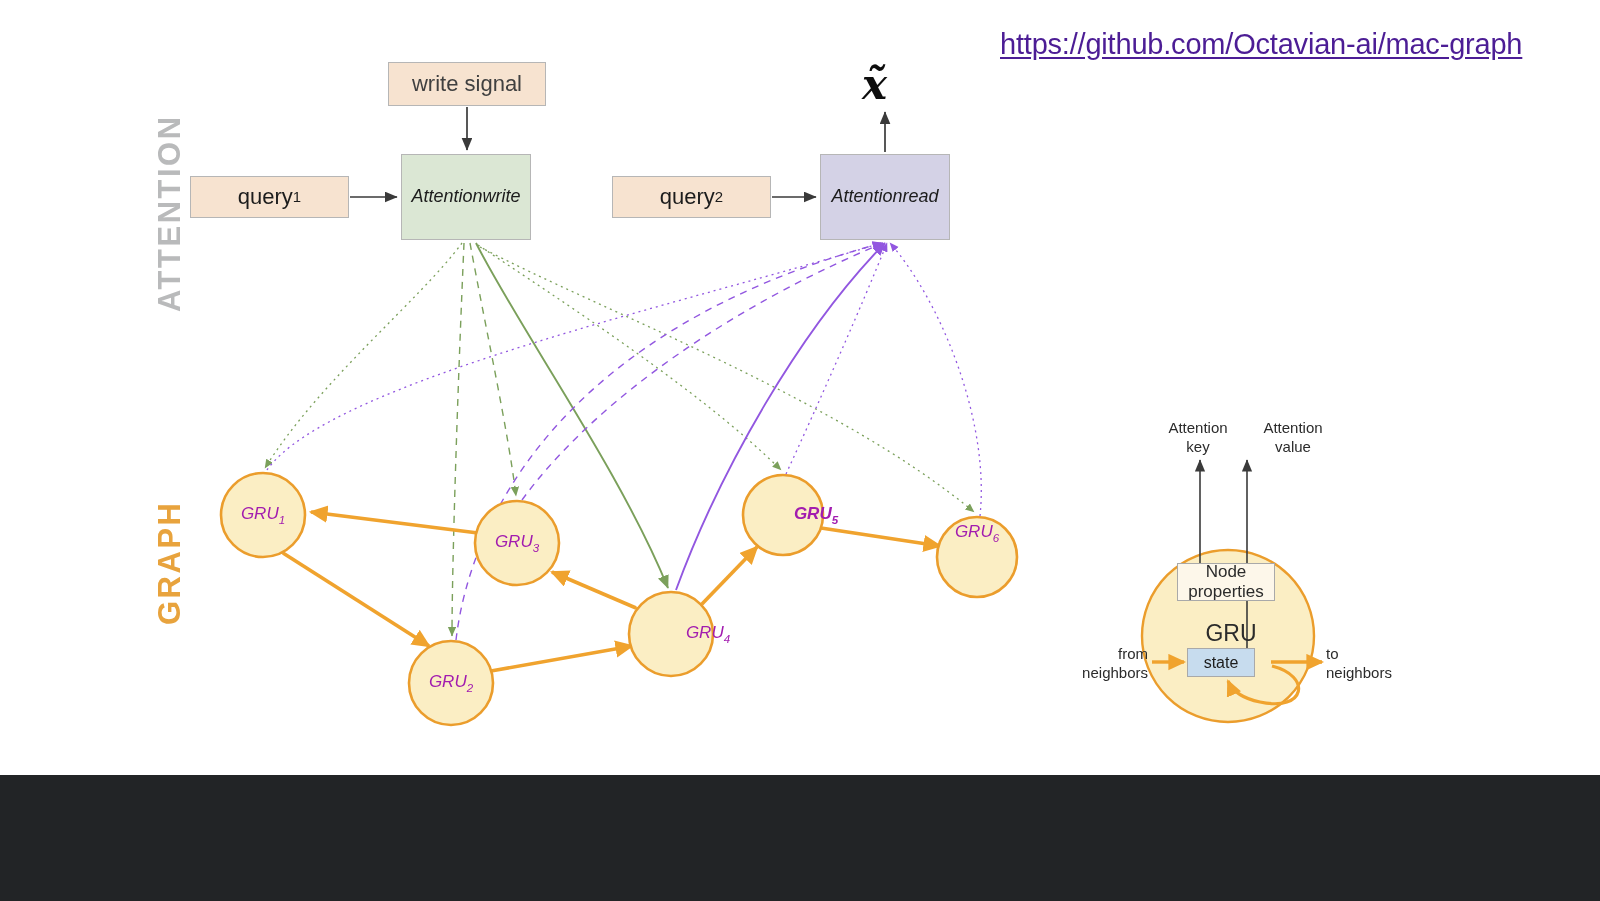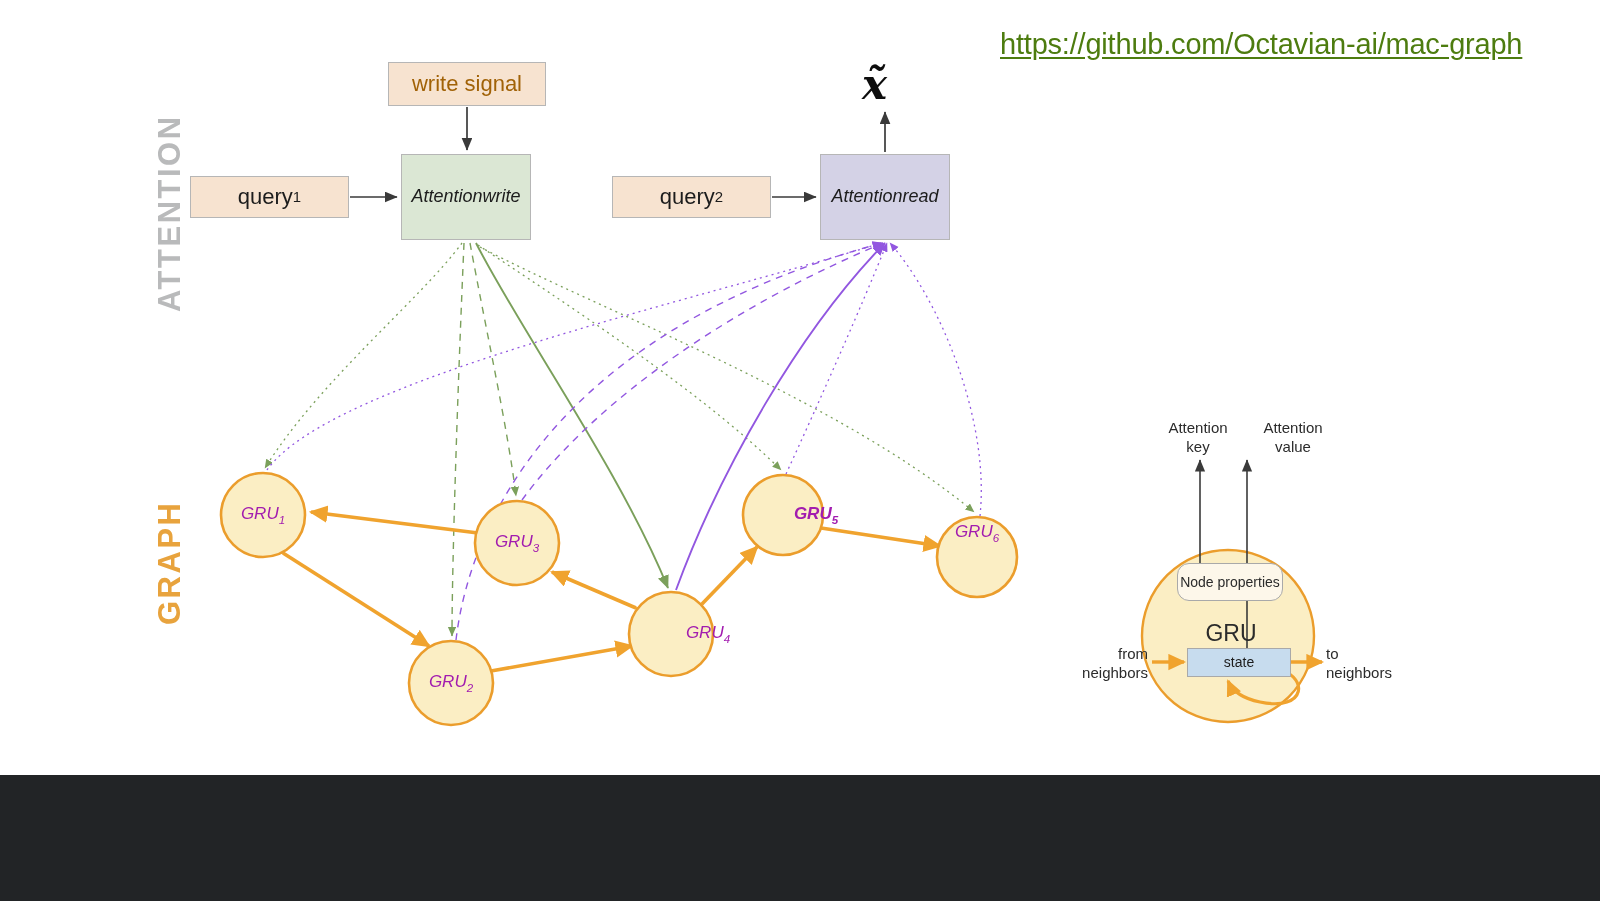--- a/index.html
+++ b/index.html
@@ -16,21 +16,21 @@
     width: 1600px;
     height: 901px;
     background: #ffffff;
   }
 
   
   .repo-link {
     position: absolute;
     left: 1000px; top: 28px;
     font-size: 29px;
-    color: #4d7c0f;
+    color: #4c1d95;
     text-decoration: underline;
     text-underline-offset: 3px;
     letter-spacing: -0.2px;
     white-space: nowrap;
     cursor: pointer;
   }
 
   
   .side-label {
     position: absolute;
@@ -60,21 +60,21 @@
     align-items: center;
     justify-content: center;
     text-align: center;
     border: 1px solid #b6b6b6;
     line-height: 1.2;
   }
   .box.peach   { background: #f7e3d0; }
   .box.green   { background: #dbe7d4; font-style: italic; }
   .box.purple  { background: #d4d2e6; font-style: italic; }
 
-  #box-write-signal { left: 388px; top: 62px;  width: 158px; height: 44px; font-size: 22px; color: #a16207; }
+  #box-write-signal { left: 388px; top: 62px;  width: 158px; height: 44px; font-size: 22px; color: #404040; }
   #box-query1       { left: 190px; top: 176px; width: 159px; height: 42px; font-size: 22px; color: #1c1c1c; }
   #box-query2       { left: 612px; top: 176px; width: 159px; height: 42px; font-size: 22px; color: #1c1c1c; }
   #box-attn-write   { left: 401px; top: 154px; width: 130px; height: 86px; font-size: 18px; color: #1c1c1c; }
   #box-attn-read    { left: 820px; top: 154px; width: 130px; height: 86px; font-size: 18px; color: #1c1c1c; }
 
   .sub { font-size: 0.68em; vertical-align: sub; }
 
   
   #output-symbol {
     position: absolute;
@@ -118,26 +118,26 @@
     text-align: center; font-size: 23px; color: #2b2b2b;
   }
   .legend-box {
     position: absolute;
     display: flex; align-items: center; justify-content: center;
     text-align: center;
     border: 1px solid #a9a9a9;
     line-height: 1.2;
   }
   #legend-node-props {
-    left: 1177px; top: 563px; width: 106px; height: 38px;
-    background: #fdf7ea; font-size: 14px; color: #2b2b2b; border-radius: 12px;
+    left: 1177px; top: 563px; width: 98px; height: 38px;
+    background: #fdf7ea; font-size: 17px; color: #2b2b2b;
   }
   #legend-state {
-    left: 1187px; top: 648px; width: 104px; height: 29px;
-    background: #c7dcee; font-size: 14px; color: #1c1c1c;
+    left: 1187px; top: 648px; width: 68px; height: 29px;
+    background: #c7dcee; font-size: 16px; color: #1c1c1c;
   }
 
   
   #footer {
     position: absolute;
     left: 0; top: 775px;
     width: 1600px; height: 126px;
     background: #222426;
   }
 </style>

